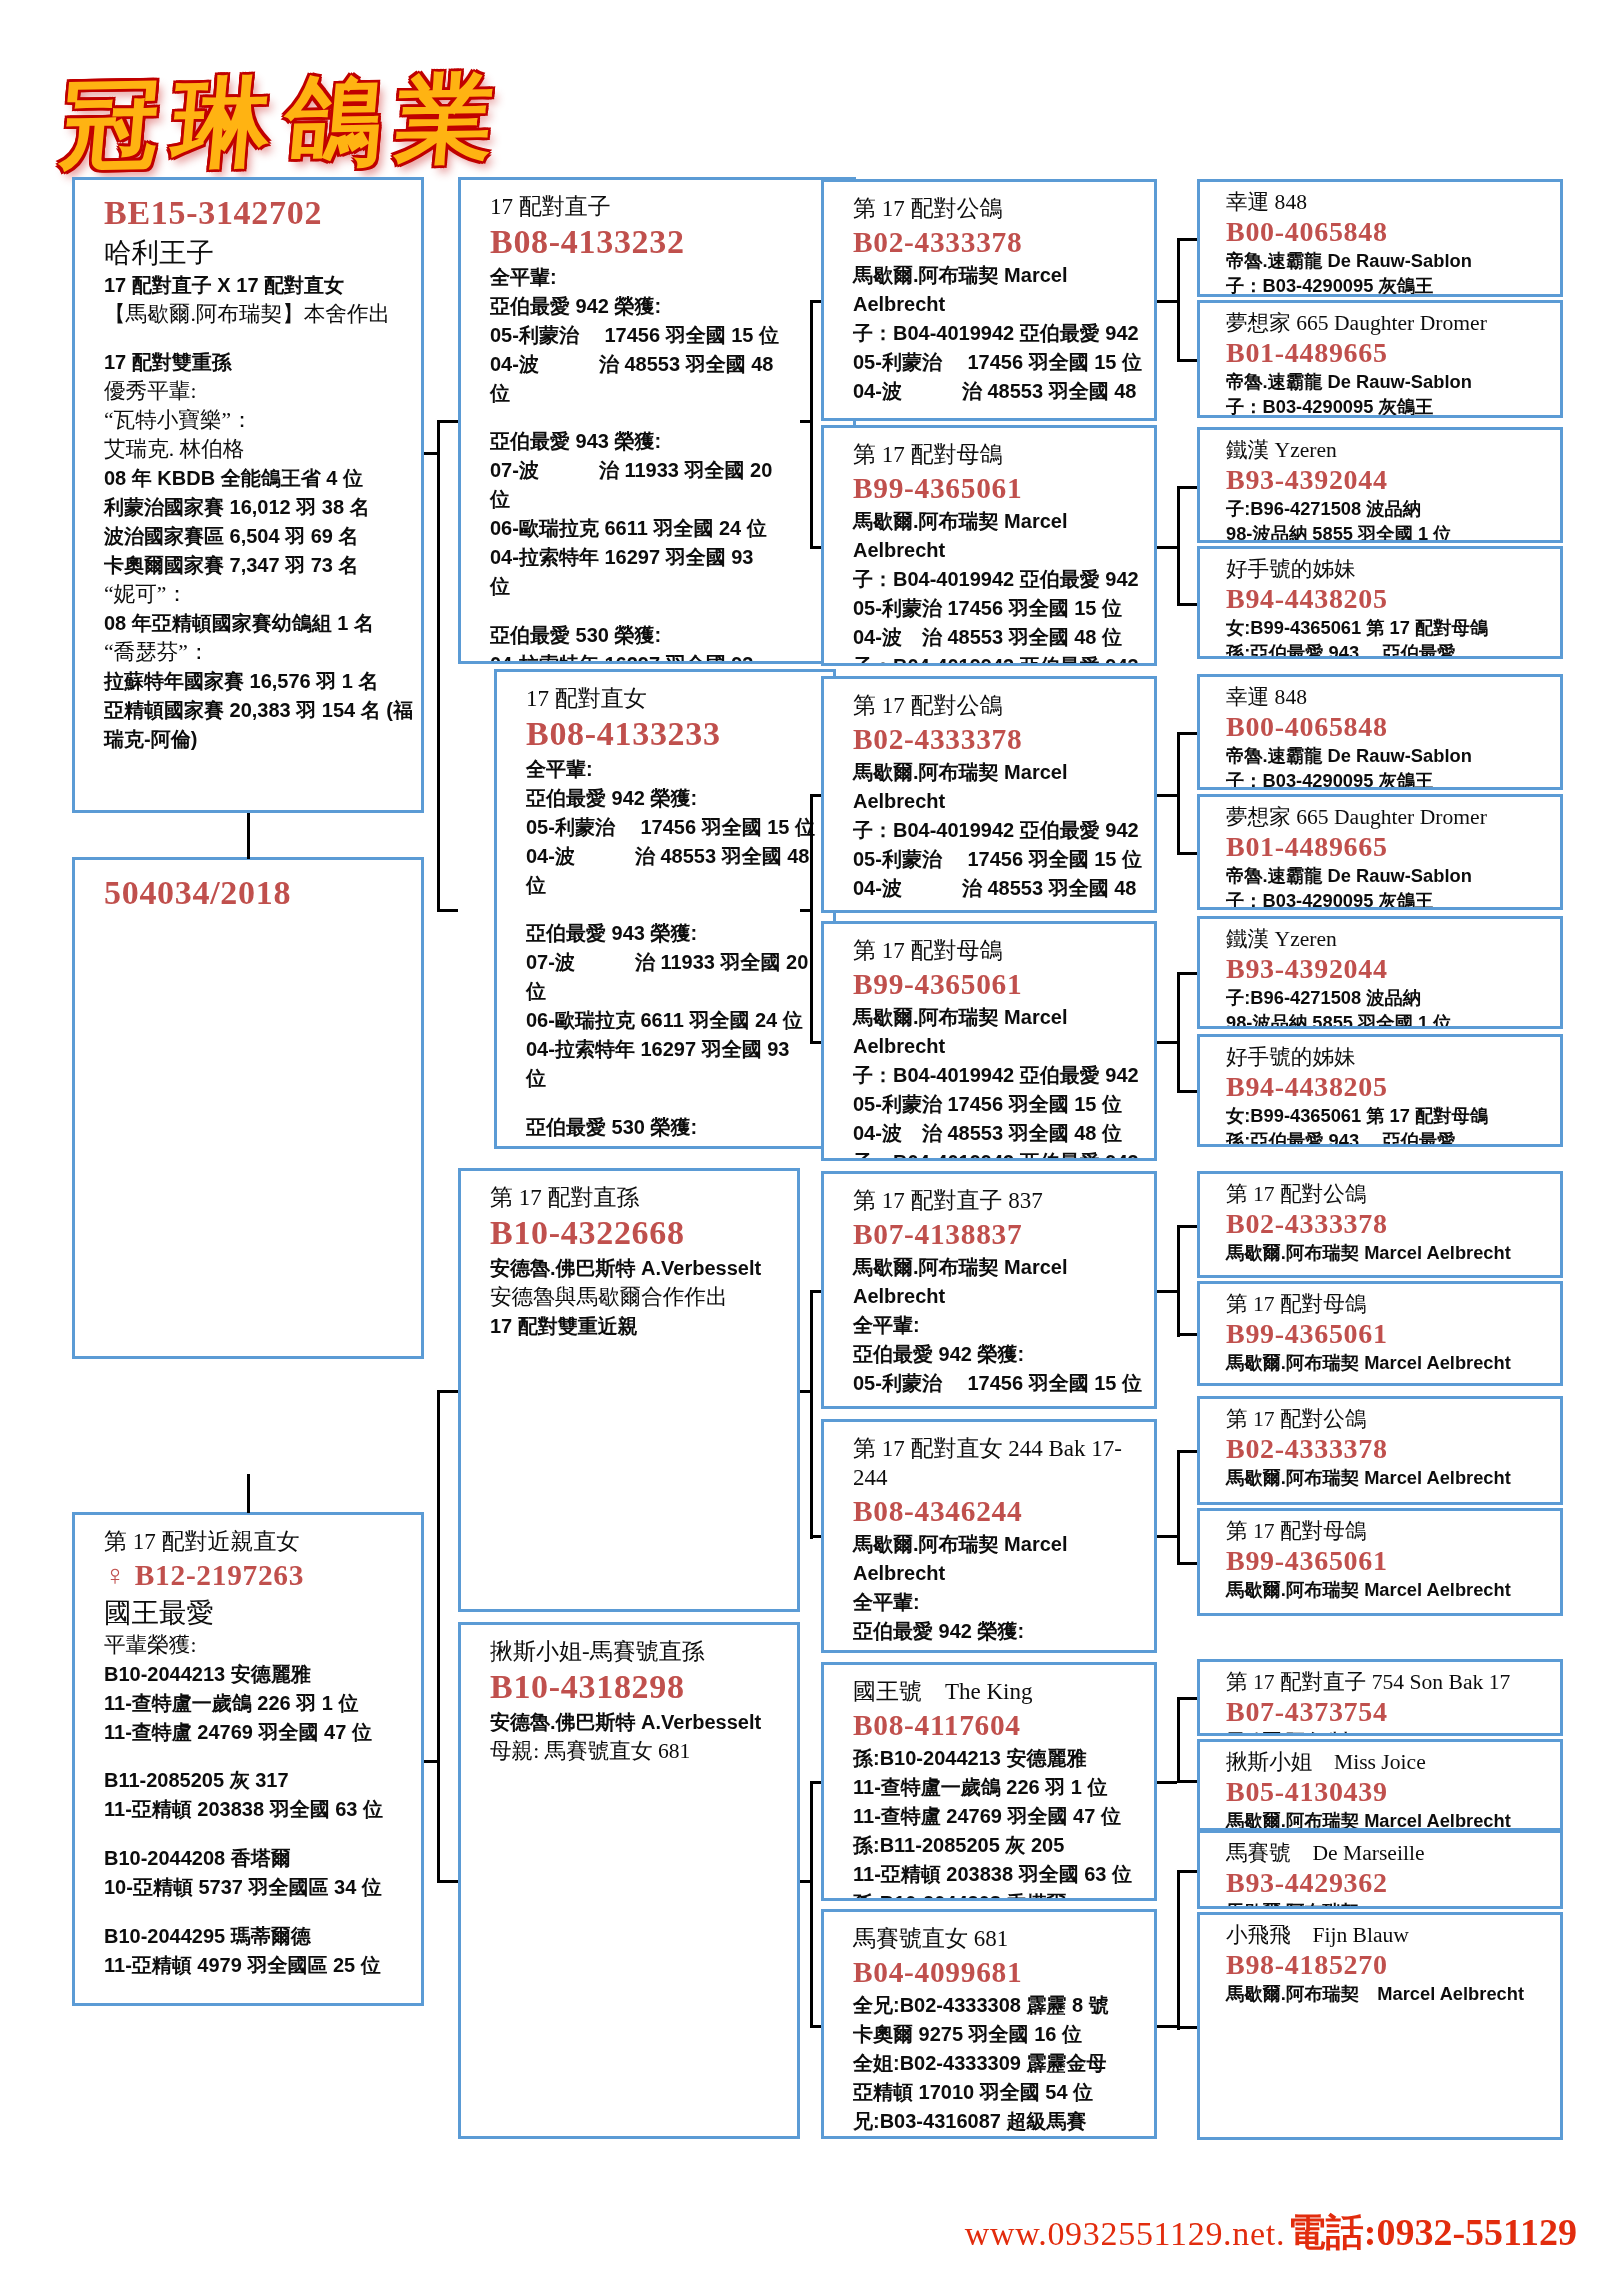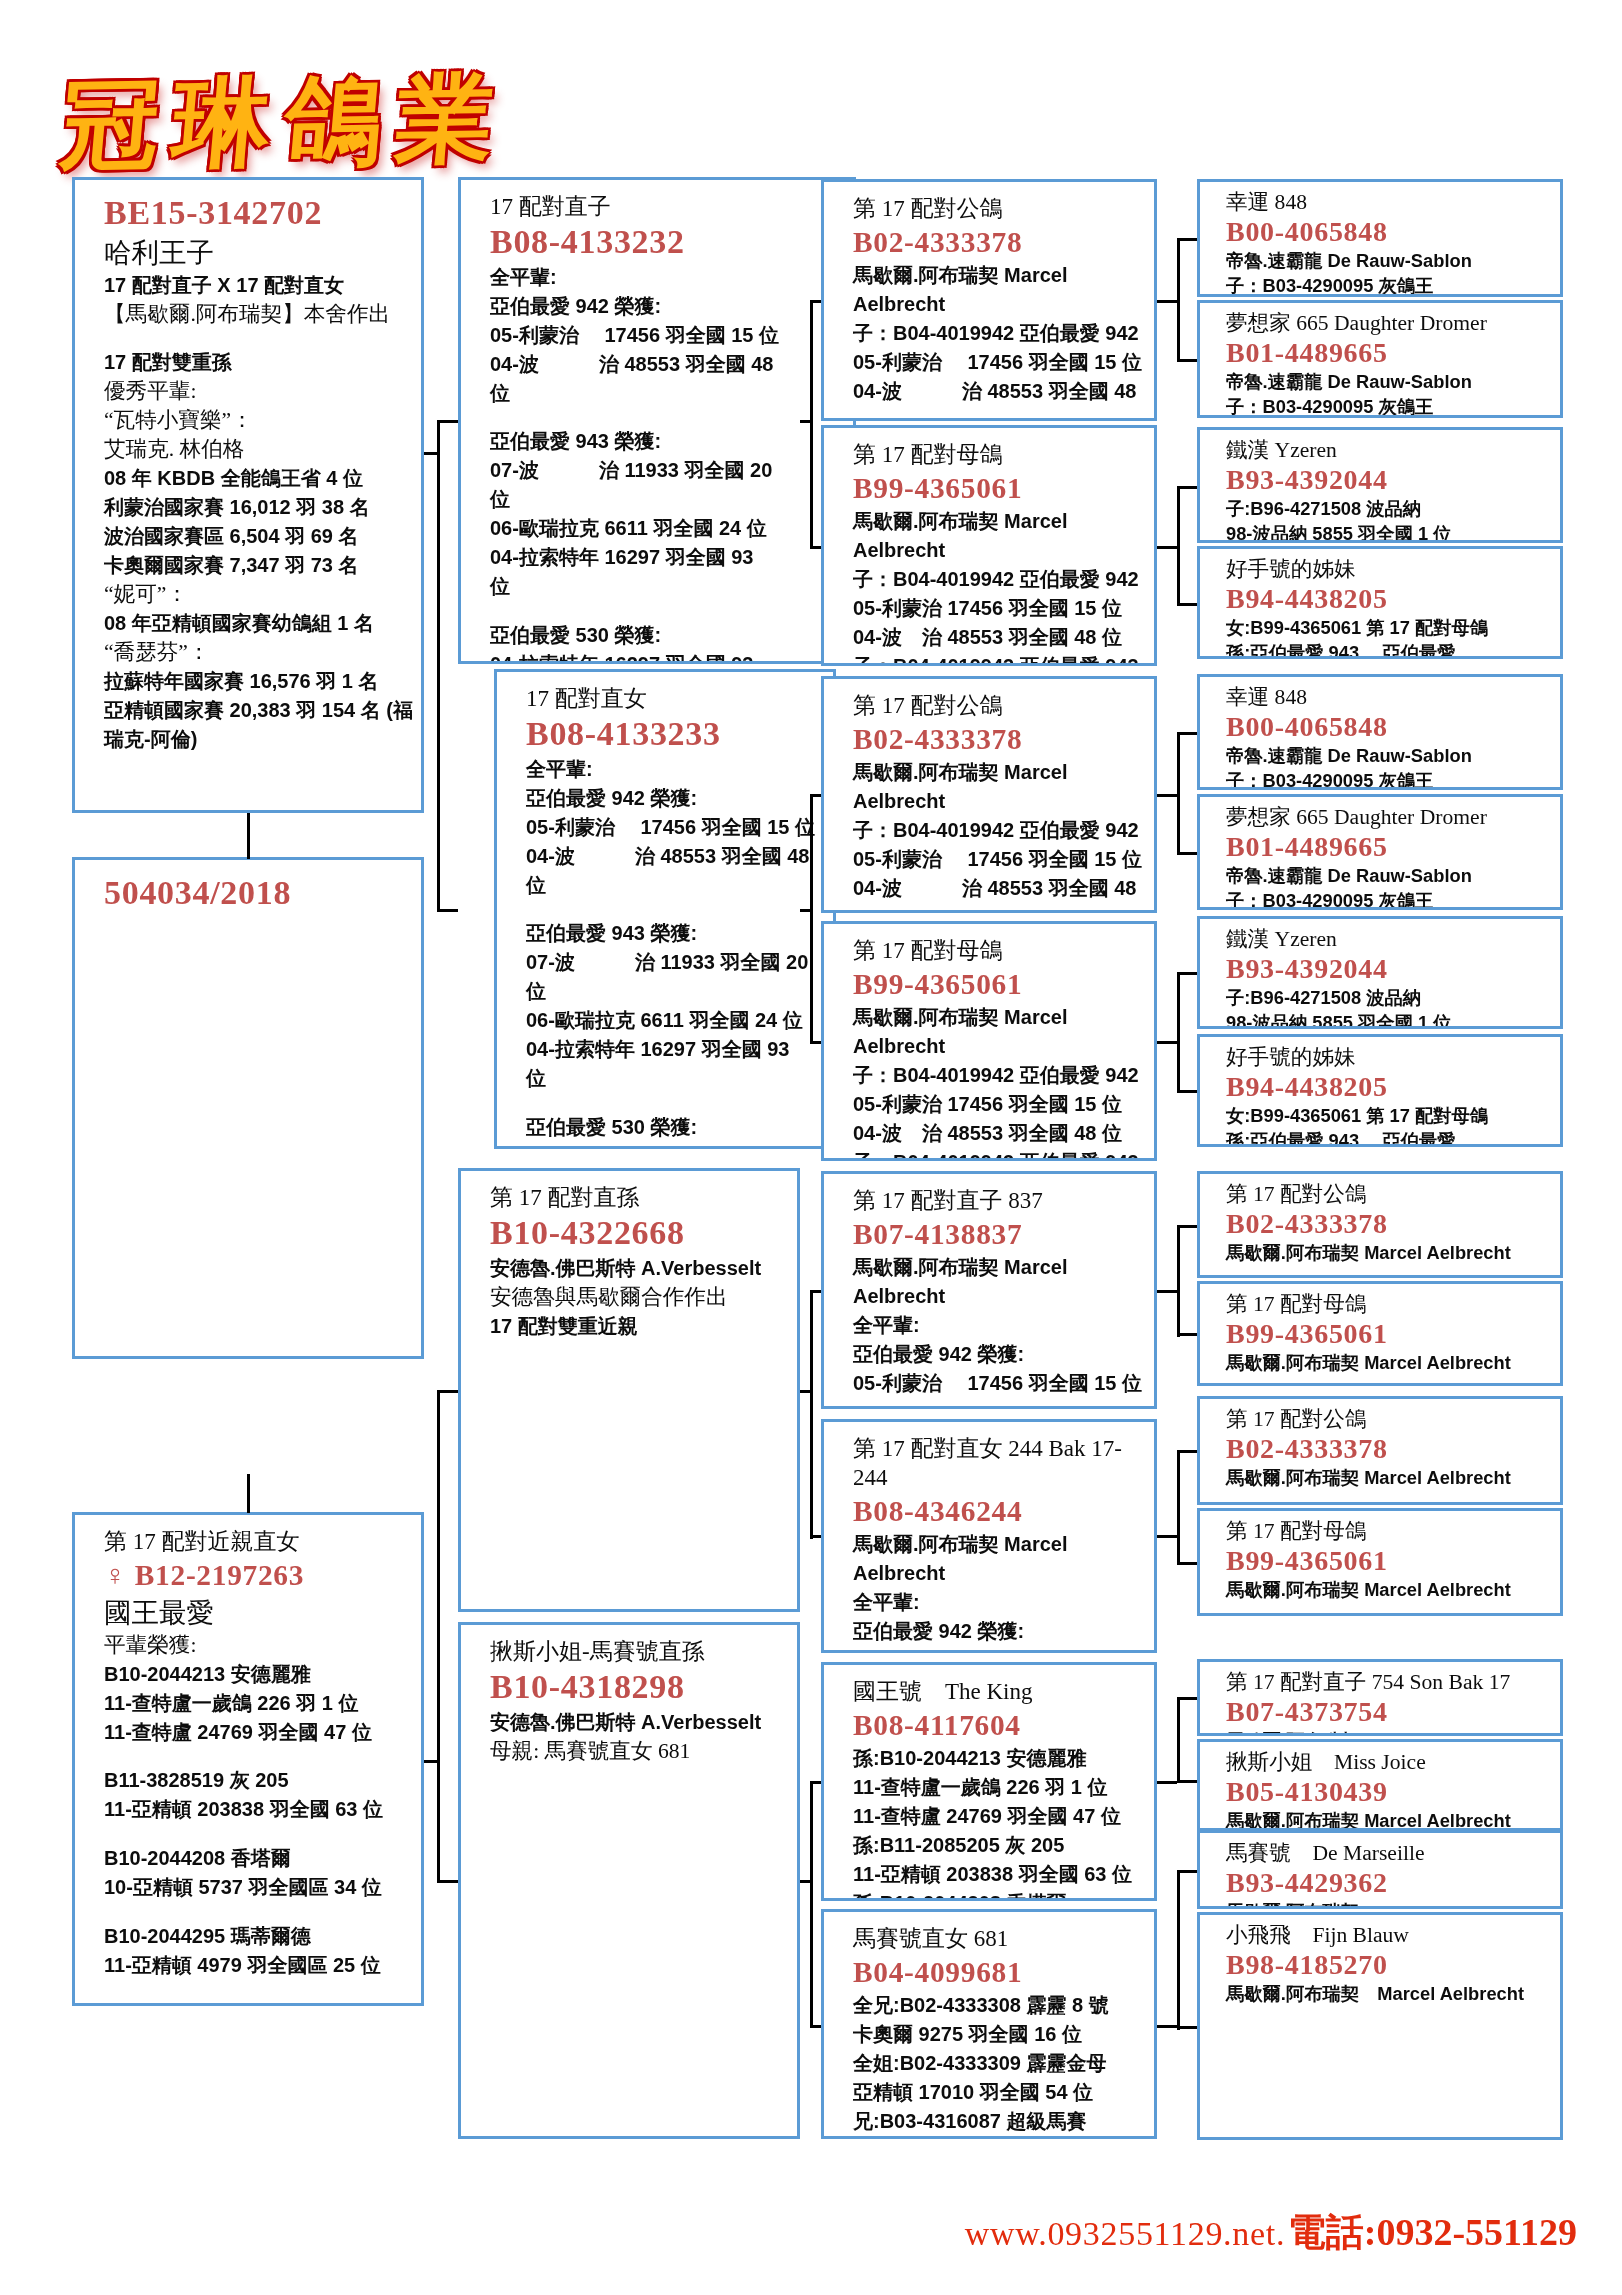--- a/index.html
+++ b/index.html
@@ -63,21 +63,21 @@
       </div>
       <div class="box" style="left: 72px; top: 1512px; width: 352px; height: 494px;">
         <div class="ln ln-title">第 17 配對近親直女</div>
         <div class="ln ln-ring">♀  B12-2197263</div>
         <div class="ln ln-name">國王最愛</div>
         <div class="ln ln-text">平輩榮獲:</div>
         <div class="ln ln-data">B10-2044213  安德麗雅</div>
         <div class="ln ln-data">11-查特盧一歲鴿 226 羽 1 位</div>
         <div class="ln ln-data">11-查特盧 24769 羽全國 47 位</div>
         <div class="ln ln-gap"></div>
-        <div class="ln ln-data">B11-3828519  灰 205</div>
+        <div class="ln ln-data">B11-2085205  灰 317</div>
         <div class="ln ln-data">11-亞精頓 203838 羽全國 63 位</div>
         <div class="ln ln-gap"></div>
         <div class="ln ln-data">B10-2044208  香塔爾</div>
         <div class="ln ln-data">10-亞精頓 5737 羽全國區 34 位</div>
         <div class="ln ln-gap"></div>
         <div class="ln ln-data">B10-2044295  瑪蒂爾德</div>
         <div class="ln ln-data">11-亞精頓 4979 羽全國區 25 位</div>
       </div>
       <div class="box" style="left: 458px; top: 177px; width: 398px; height: 487px;">
         <div class="ln ln-title">17 配對直子</div>

